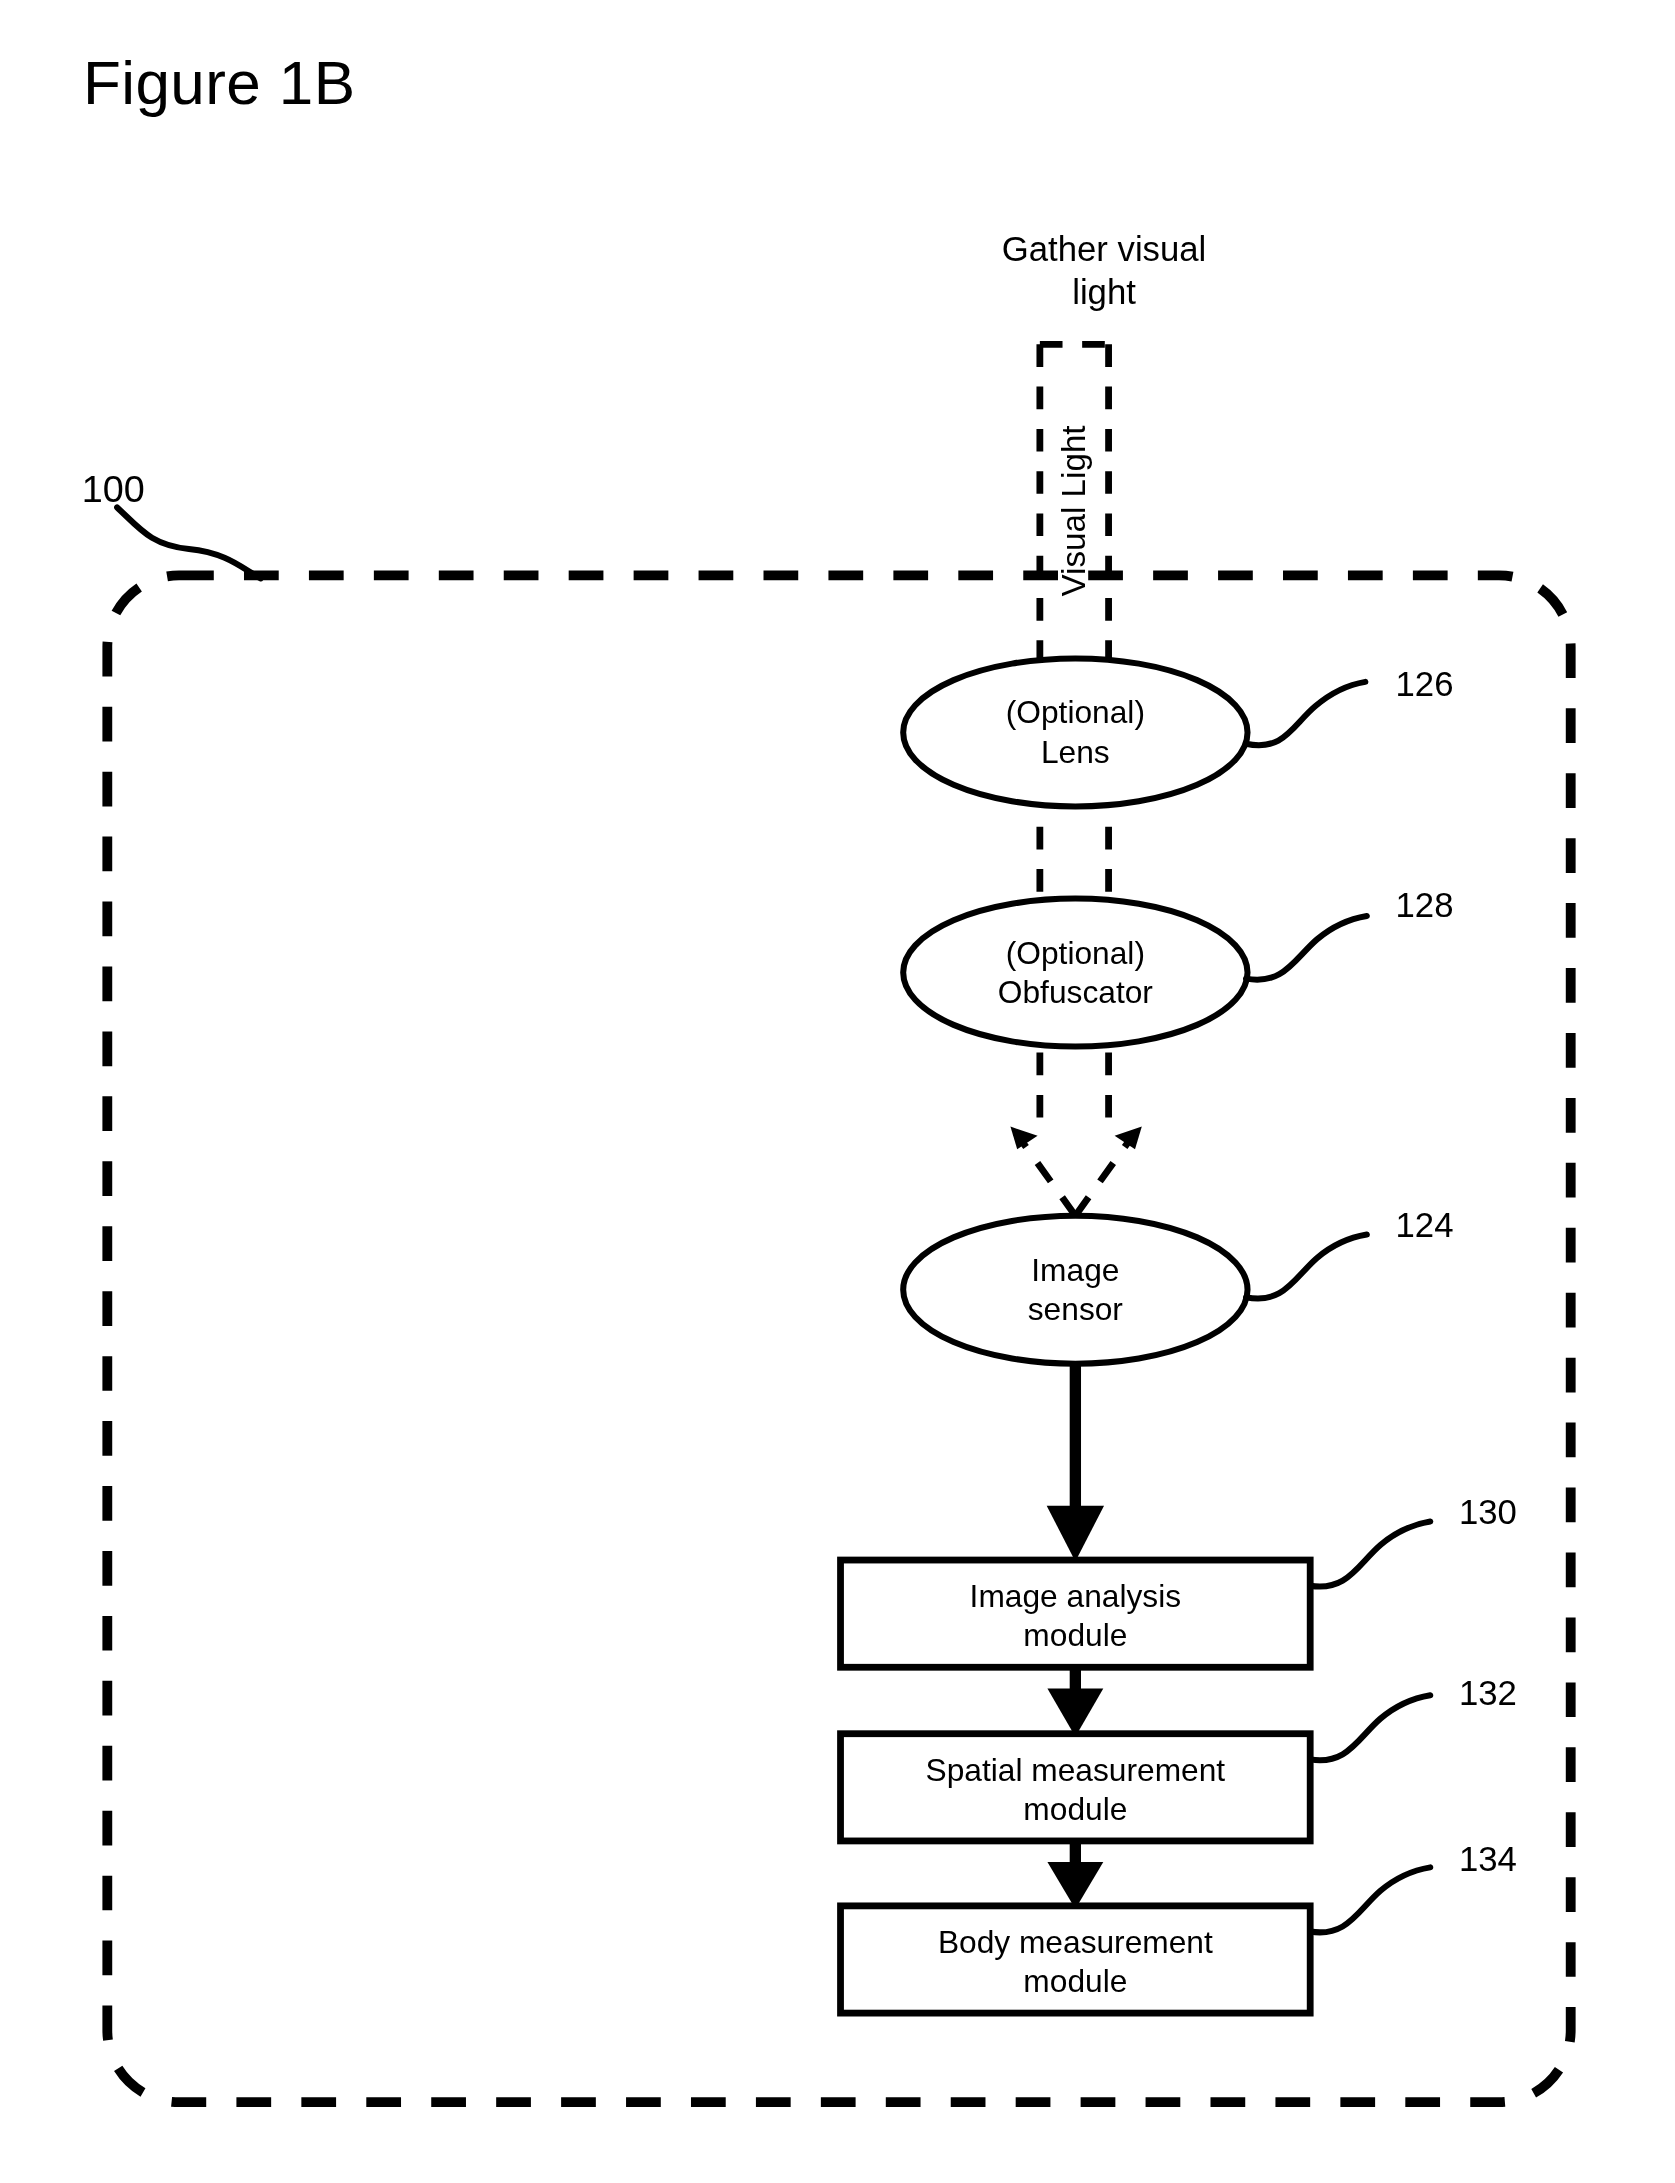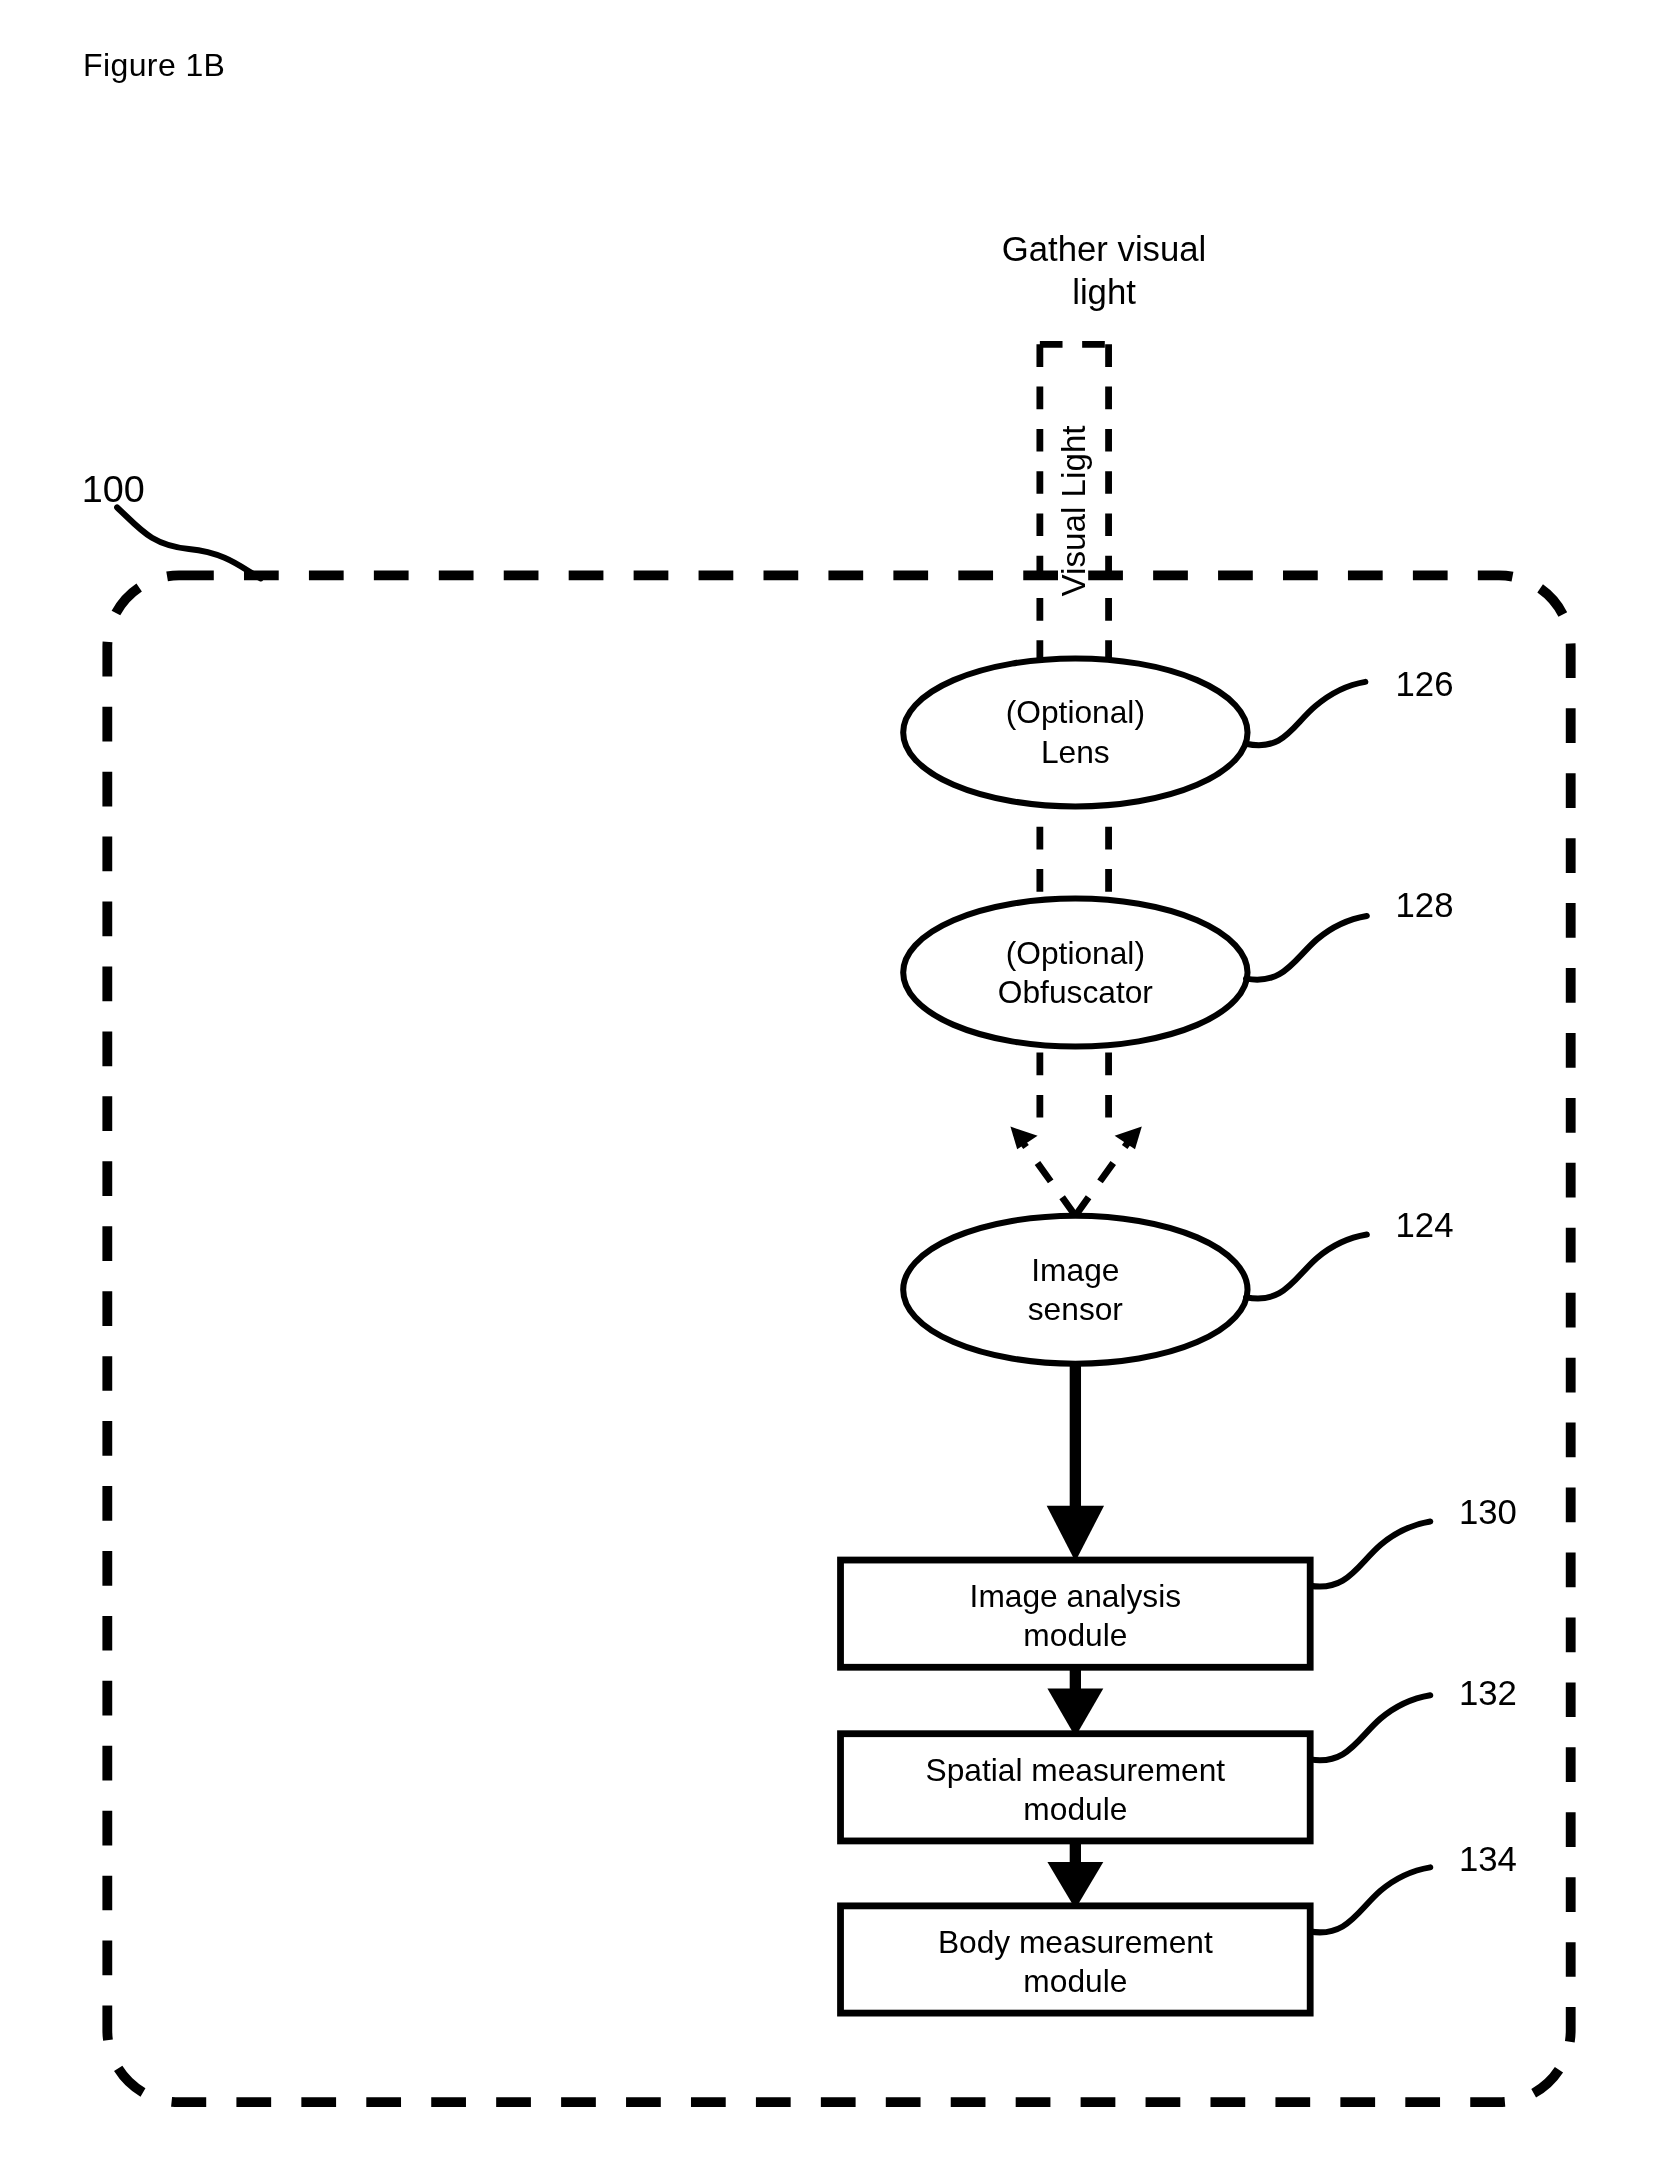--- a/index.html
+++ b/index.html
@@ -25,21 +25,21 @@
     position: absolute;
     top: 0; left: 0;
     width: 1675px;
     height: 2183px;
     display: block;
   }
   .fig-title {
     position: absolute;
     left: 83px;
     top: 47px;
-    font-size: 32px;
+    font-size: 62px;
     letter-spacing: 0.4px;
     white-space: nowrap;
   }
   .svg-text {
     font-family: "Liberation Sans", sans-serif;
     fill: #000000;
   }
 </style>
 </head>
 <body>

